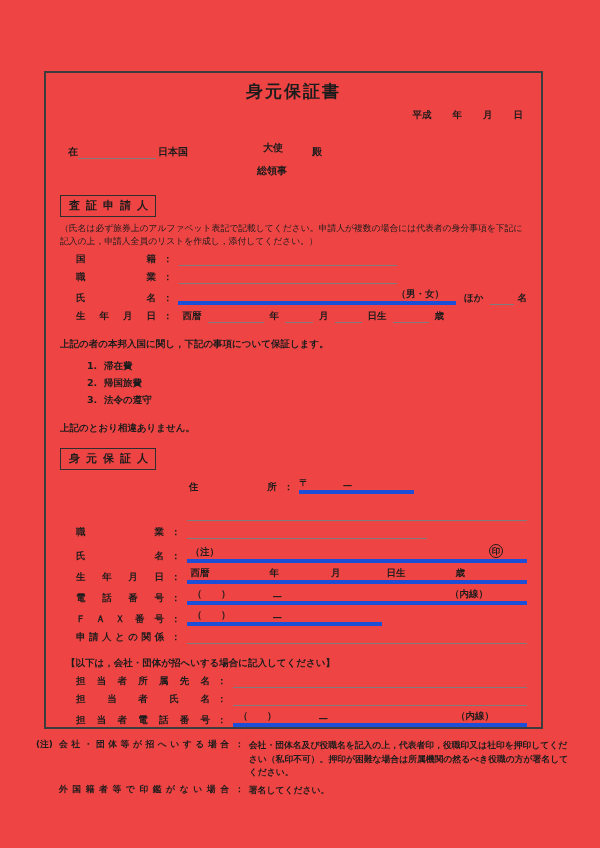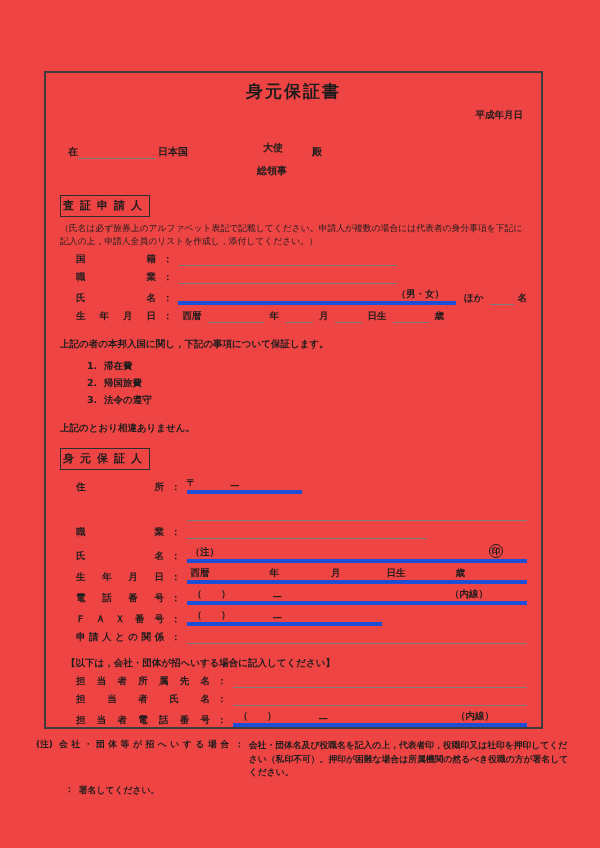--- a/index.html
+++ b/index.html
@@ -16,33 +16,33 @@
   .form {
     position: absolute; left: 44px; top: 71px;
     width: 499px; height: 658px;
     border: 2px solid #3d3d3d;
     padding: 4px 14px 0 14px;
     overflow: hidden;
   }
 
   .title { text-align: center; font-size: 17px; font-weight: 700; letter-spacing: 2px; margin-top: 3px; }
 
-  .date-row { display: flex; justify-content: flex-end; font-size: 9.5px; font-weight: 600; margin-top: 6px; padding-right: 4px; }
+  .date-row { display: flex; justify-content: flex-end; gap: 21px; font-size: 9.5px; font-weight: 600; margin-top: 6px; padding-right: 4px; }
 
   .addressee { position: relative; height: 58px; margin-top: 3px; font-size: 10px; font-weight: 600; }
   .addr-amb { position: absolute; left: 203px; top: 16px; }
   .addr-consul { position: absolute; left: 197px; top: 39px; }
   .addr-mid { position: absolute; left: 8px; top: 20px; right: 0; display: flex; align-items: flex-end; }
   .addr-country { margin-left: 2px; }
   .addr-dono { margin-left: 124px; }
 
   .sec-box {
     display: inline-block; border: 1.5px solid #2e2e2e;
     font-size: 11px; font-weight: 700;
-    letter-spacing: 6px; padding: 2px 1px 3px 2px;
+    letter-spacing: 6px; padding: 2px 1px 3px 8px;
   }
   .sec-applicant { margin-top: 12px; }
   .sec-guarantor { margin-top: 13px; }
 
   .note { font-size: 8.8px; line-height: 1.5; font-weight: 500; margin-top: 5px; width: 468px; }
 
   
   .frow { display: flex; align-items: flex-end; font-size: 9.5px; font-weight: 600; padding-left: 16px; margin-top: 4px; min-height: 14px; }
   .flabel { display: inline-block; width: 80px; text-align: justify; text-align-last: justify; }
   .flabel.g { width: 88px; }
@@ -186,21 +186,21 @@
         <span>法令の遵守</span>
       </div>
     </div>
 
     <p class="bold-line">上記のとおり相違ありません。</p>
 
     <div>
       <span class="sec-box sec-guarantor">身元保証人</span>
     </div>
 
-    <div class="frow" style="margin-top:7px;">
+    <div class="frow" style="margin-top:7px;justify-content:center;">
       <span class="flabel g">住所</span>
       <span class="colon">：</span>
       <span class="ulc postal-line">
         <span>〒</span>
         <span class="postal-dash">—</span>
       </span>
     </div>
 
     <div class="frow addr2-row">
       <span class="lbl-spacer"></span>
@@ -298,17 +298,18 @@
 
   <div class="footnotes">
     <div class="fn-row">
       <span class="fn-mark">(注)</span>
       <span class="fn-label">会社・団体等が招へいする場合</span>
       <span class="fn-colon">：</span>
       <span class="fn-text">会社・団体名及び役職名を記入の上，代表者印，役職印又は社印を押印してください（私印不可）。押印が困難な場合は所属機関の然るべき役職の方が署名してください。</span>
     </div>
     <div class="fn-row">
       <span class="fn-mark"></span>
+      <span class="fn-label">外国籍者等で印鑑がない場合</span>
       <span class="fn-colon">：</span>
       <span class="fn-text">署名してください。</span>
     </div>
   </div>
 </div>
 
 </body></html>

